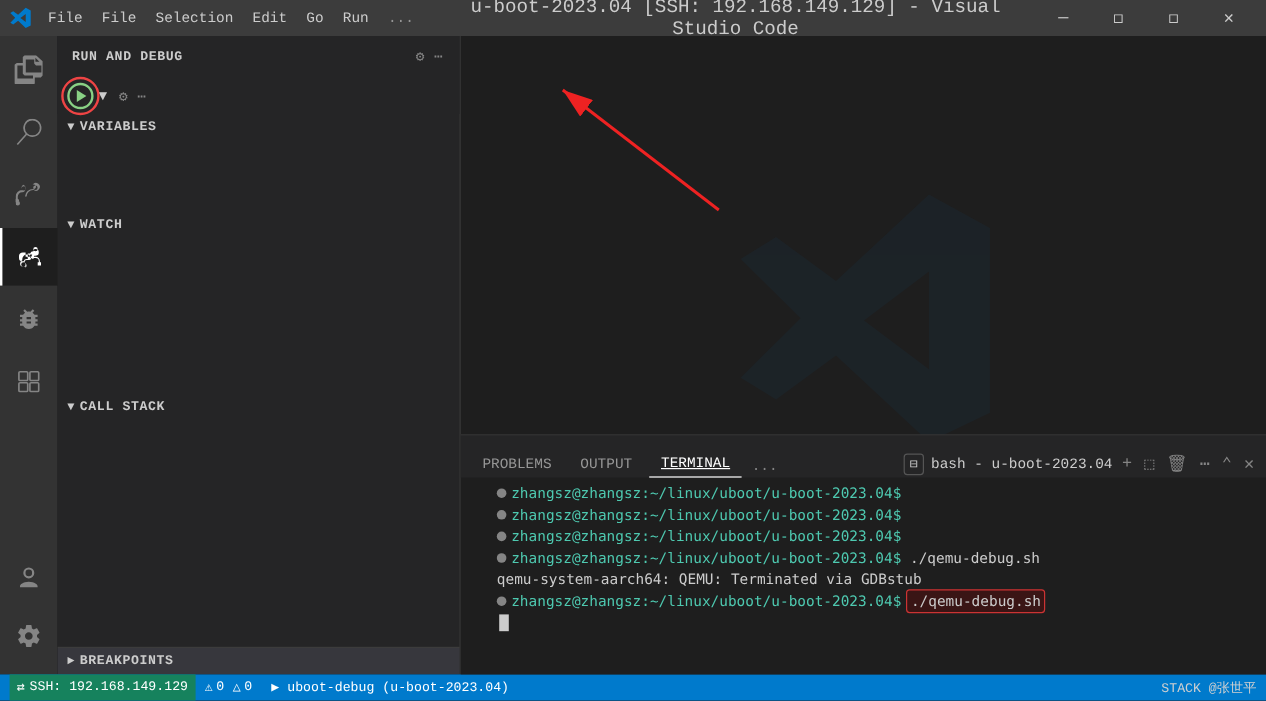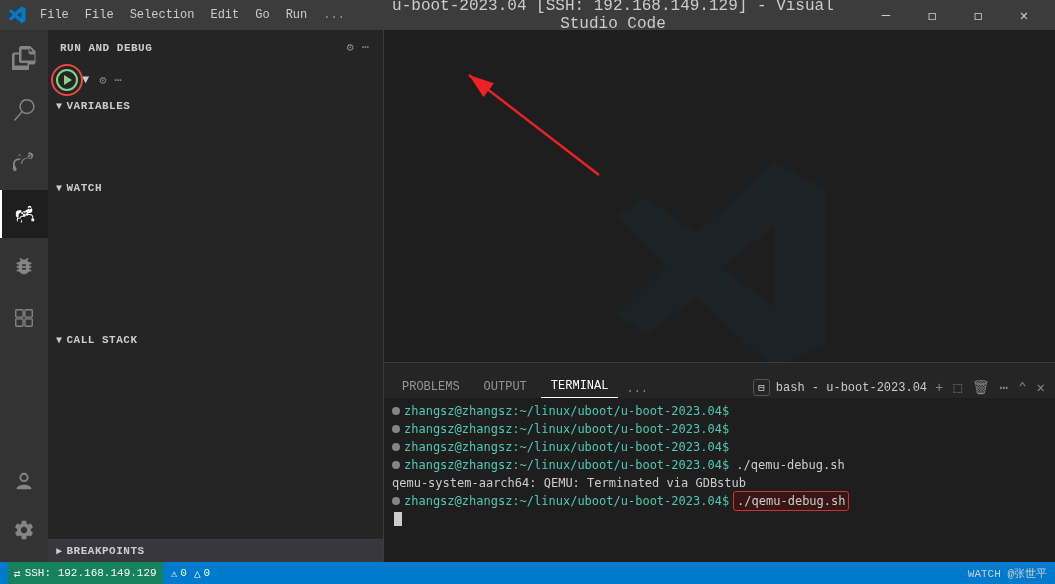--- a/index.html
+++ b/index.html
@@ -226,20 +226,21 @@
     }
     .terminal-tab {
       padding: 4px 10px;
       font-size: 12px;
       cursor: pointer;
       color: #969696;
     }
     .terminal-tab.active {
       color: #ffffff;
       border-bottom: 1px solid #ffffff;
+      text-decoration: underline;
     }
     .terminal-tab-more {
       color: #858585;
       cursor: pointer;
       padding: 2px 4px;
     }
     .terminal-right {
       margin-left: auto;
       display: flex;
       align-items: center;
@@ -261,20 +262,21 @@
       padding: 4px 8px;
       overflow: hidden;
       font-size: 12px;
       font-family: 'Consolas', monospace;
     }
     .terminal-line {
       display: flex;
       align-items: center;
       height: 18px;
       line-height: 18px;
+      margin-left: 22px;
     }
     .terminal-dot {
       width: 8px;
       height: 8px;
       border-radius: 50%;
       background: #858585;
       display: inline-block;
       margin-right: 4px;
       flex-shrink: 0;
     }
@@ -520,16 +522,20 @@
   <div class="status-ssh">
     <span style="font-size:11px;">⇄</span>
     <span>SSH: 192.168.149.129</span>
   </div>
   <div class="status-warnings">
     <span>⚠</span>
     <span>0</span>
     <span style="margin-left:4px;">△</span>
     <span>0</span>
   </div>
+  <div style="margin-left:8px;">
+    <span>▶</span>
+    <span>uboot-debug (u-boot-2023.04)</span>
+  </div>
   <div class="status-right">
-    <span>WATCH @张世平</span>
+    <span>STACK @张世平</span>
   </div>
 </div>
 
 </body></html>

